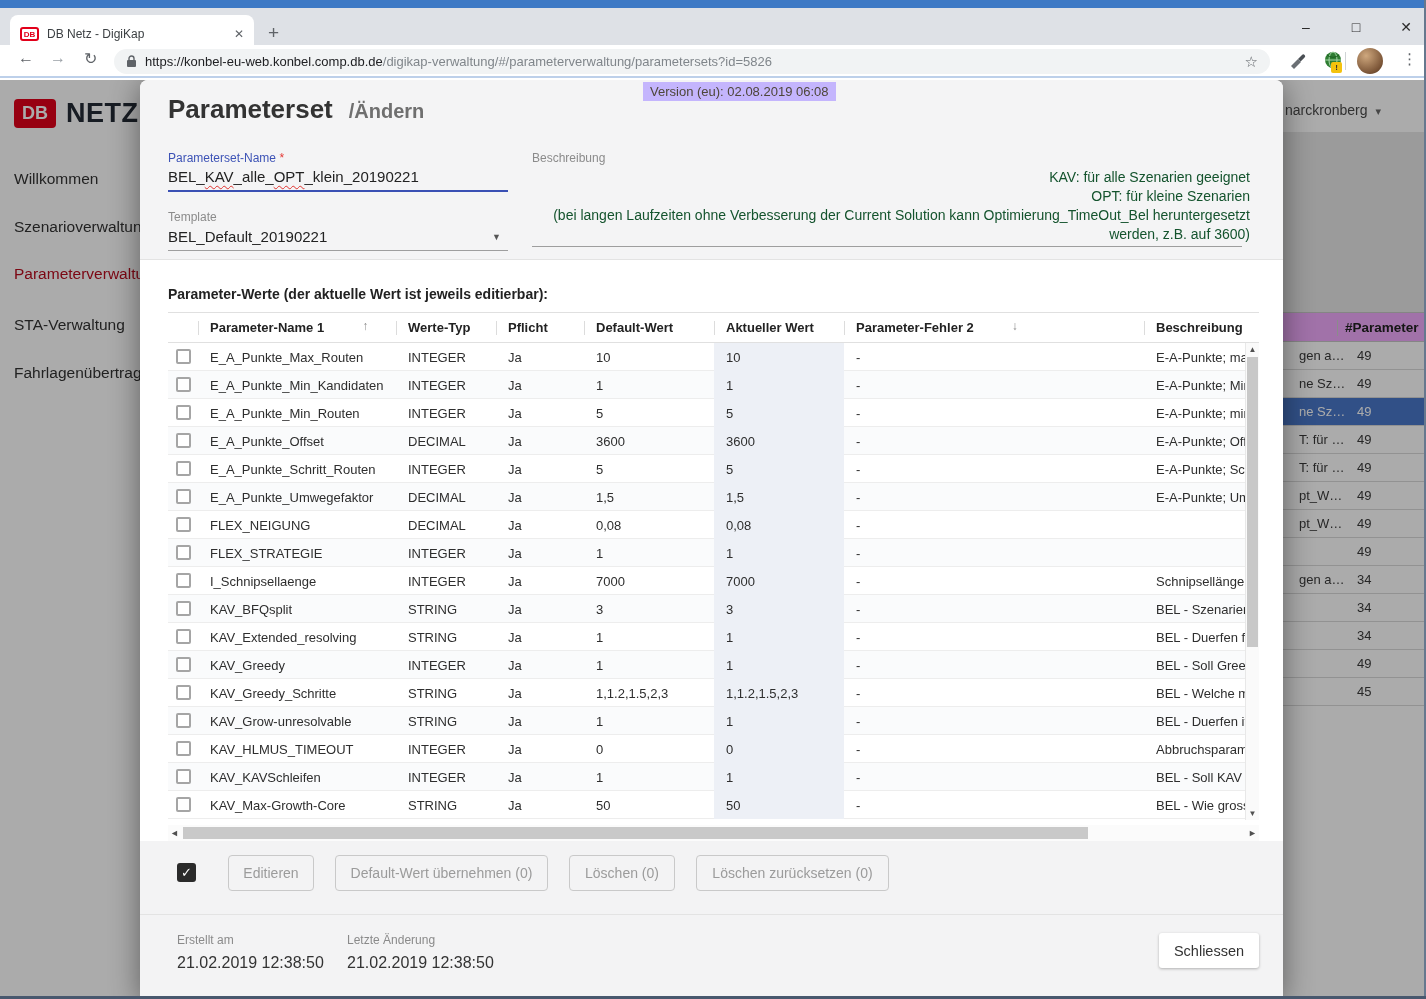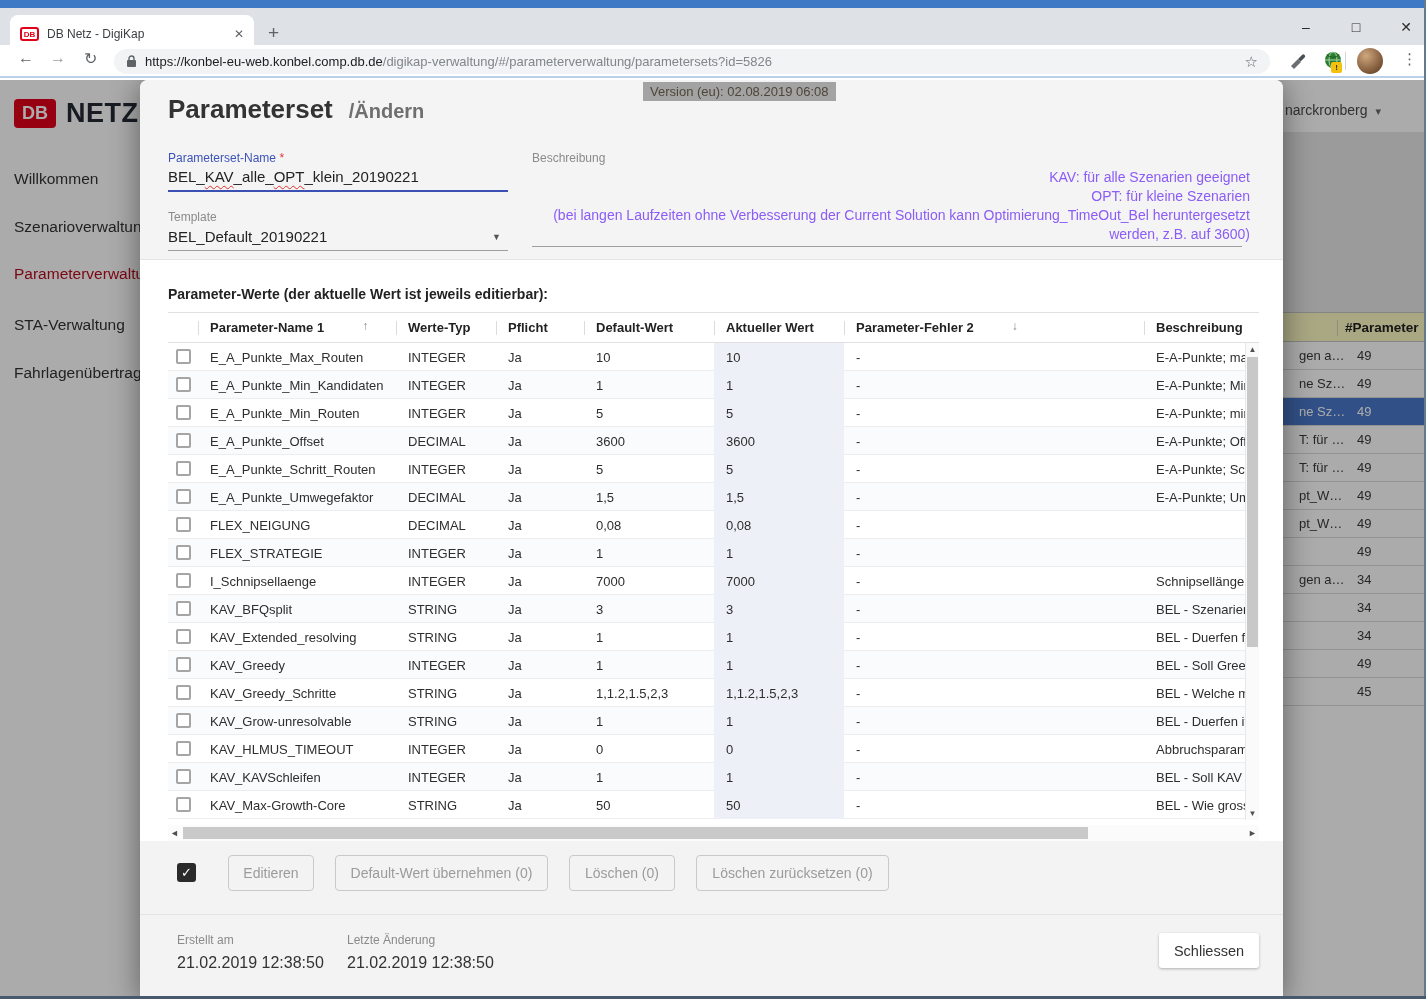--- a/index.html
+++ b/index.html
@@ -48,53 +48,53 @@
   .bg-logo-box { width:42px; height:29px; background:#e2001a; border-radius:4px; color:#fff;
     font-weight:bold; font-size:18px; display:flex; align-items:center; justify-content:center; }
   .bg-logo-netz { font-size:27px; font-weight:bold; color:#232a35; letter-spacing:0.5px; white-space:nowrap; }
   .bg-nav-item { position:absolute; left:14px; font-size:15.5px; color:#333; white-space:nowrap; }
   .bg-nav-item.active { color:#b90c1f; }
 
   .bg-right { position:absolute; left:1180px; top:0; width:246px; height:919px; background:#fff; z-index:1; }
   .bg-user { position:absolute; left:105px; top:22px; font-size:14px; color:#4a4a4a; white-space:nowrap; }
   .bg-user .caret { font-size:11px; color:#6a6a6a; margin-left:8px; }
   .bg-toolzone { position:absolute; left:0; top:52px; width:246px; height:180px; background:#e7e7e7; }
-  .bg-thead { position:absolute; left:0; top:232px; width:246px; height:30px; background:#fef9c3;
+  .bg-thead { position:absolute; left:0; top:232px; width:246px; height:30px; background:#f0abfc;
     border-top:1px solid #c6c6c6; border-bottom:1px solid #c6c6c6; }
   .bg-thead .sep { position:absolute; left:157px; top:7px; width:1px; height:16px; background:#cfcfcf; }
   .bg-thead .hlabel { position:absolute; left:165px; top:7px; font-size:13.5px; font-weight:bold; color:#222; }
   .bg-rows { position:absolute; left:12px; top:262px; width:246px; }
   .bg-row { position:relative; height:28px; border-bottom:1px solid #dadada; font-size:13px; color:#3a3a3a; }
   .bg-row .t { position:absolute; left:107px; top:6px; white-space:nowrap; }
   .bg-row .v { position:absolute; left:165px; top:6px; }
   .bg-row.selected { background:#4a78c9; color:#fff; }
 
   .dim { position:absolute; inset:0; background:rgba(0,0,0,0.33); z-index:3; }
 
   
   .modal { position:absolute; left:140px; top:0; width:1143px; height:919px; background:#fff;
     border-radius:8px 8px 0 0; z-index:5; box-shadow:0 4px 30px rgba(0,0,0,0.45); }
   .m-head { position:absolute; left:0; top:0; width:1143px; height:180px; background:#f4f4f5;
     border-radius:8px 8px 0 0; border-bottom:1px solid #e3e3e3;text-align:right; }
   .m-title { position:absolute; left:28px; top:14px; font-size:26px; font-weight:bold; color:#333; }
   .m-subtitle { font-size:20px; font-weight:600; color:#6f6f6f; margin-left:16px; }
-  .version-badge { position:absolute; left:503px; top:2px; background:#a3a3a3; color:#4d4639;
+  .version-badge { position:absolute; left:503px; top:2px; background:#c4b5fd; color:#4d4639;
     font-size:13px; padding:2px 7px; white-space:nowrap; }
 
   .f-label-blue { position:absolute; left:28px; top:71px; font-size:12px; color:#3d53b6; }
   .f-label-blue .req { color:#e53935; }
   .f-name-value { position:absolute; left:28px; top:88px; font-size:15px; color:#222; white-space:nowrap; }
   .misspell { text-decoration:underline; text-decoration-style:wavy; text-decoration-color:#e0312d;
     text-decoration-thickness:1px; text-underline-offset:3px; }
   .f-underline-blue { position:absolute; left:28px; top:110px; width:340px; height:2px; background:#3a50b4; }
   .f-label-gray { position:absolute; font-size:12px; color:#8b8b8b; }
   .f-template-value { position:absolute; left:28px; top:148px; font-size:15px; color:#222; }
   .f-dd-arrow { position:absolute; left:352px; top:152px; font-size:9px; color:#555; }
   .f-underline-gray { position:absolute; height:1px; background:#9e9e9e; }
-  .f-besch { position:absolute; left:392px; top:88px; width:718px; font-size:14px; color:#8b5cf6; line-height:19px; }
+  .f-besch { position:absolute; left:392px; top:88px; width:718px; font-size:14px; color:#14532d; line-height:19px; }
 
   .section-title { position:absolute; left:28px; top:206px; font-size:14px; font-weight:bold; color:#222; }
 
   
   .ptable { position:absolute; left:28px; top:232px; width:1091px; height:507px;
     border-top:1px solid #e0e0e0; border-bottom:1px solid #e0e0e0; background:#fff; }
   .phead { display:flex; height:30px; align-items:center; font-size:13px; font-weight:bold; color:#222;
     border-bottom:1px solid #e0e0e0; position:relative; }
   .hc { position:relative; height:30px; display:flex; align-items:center; padding-left:12px;gap:32px; }
   .hc:not(.first)::before { content:''; position:absolute; left:0; top:8px; width:1px; height:14px; background:#dcdcdc; }

